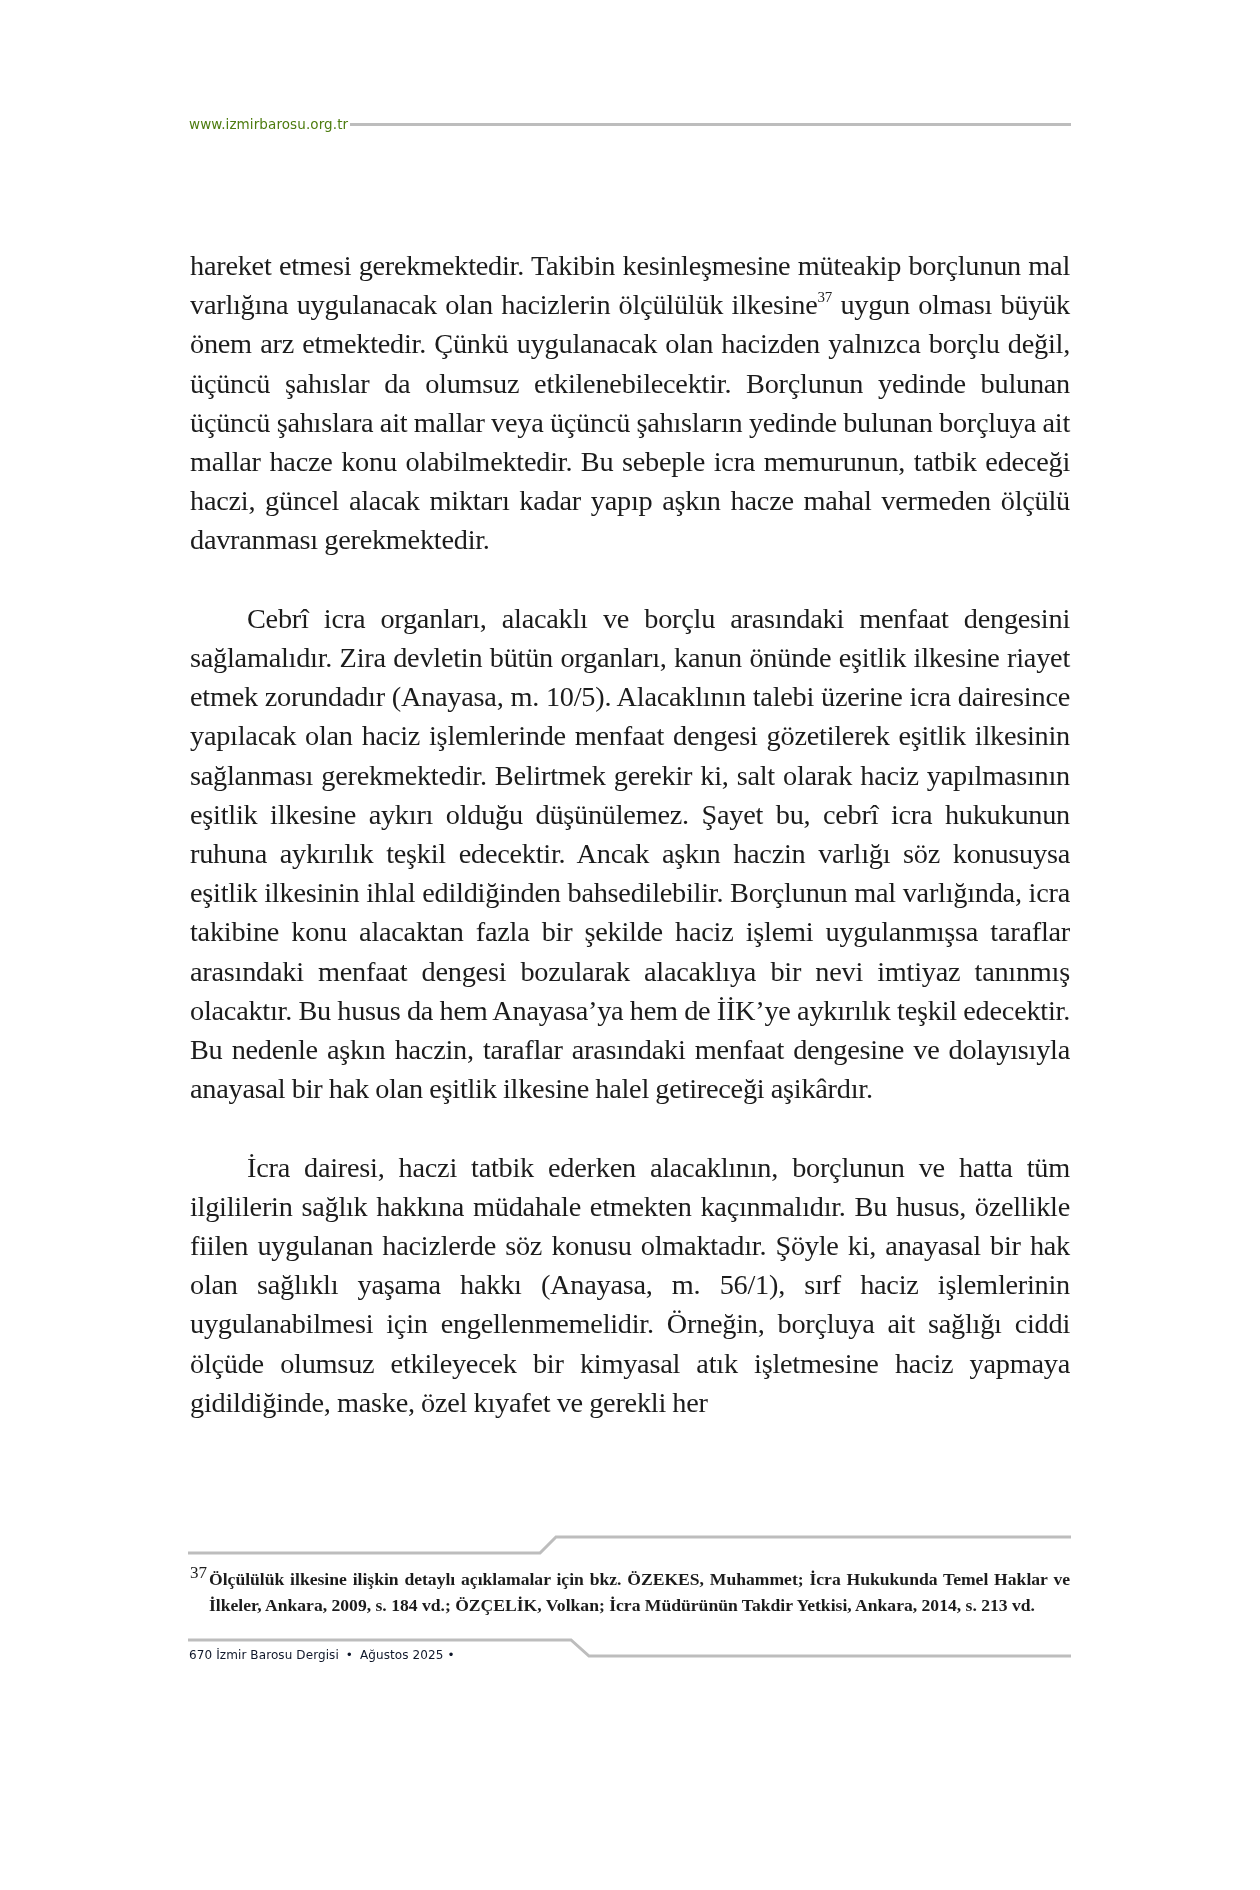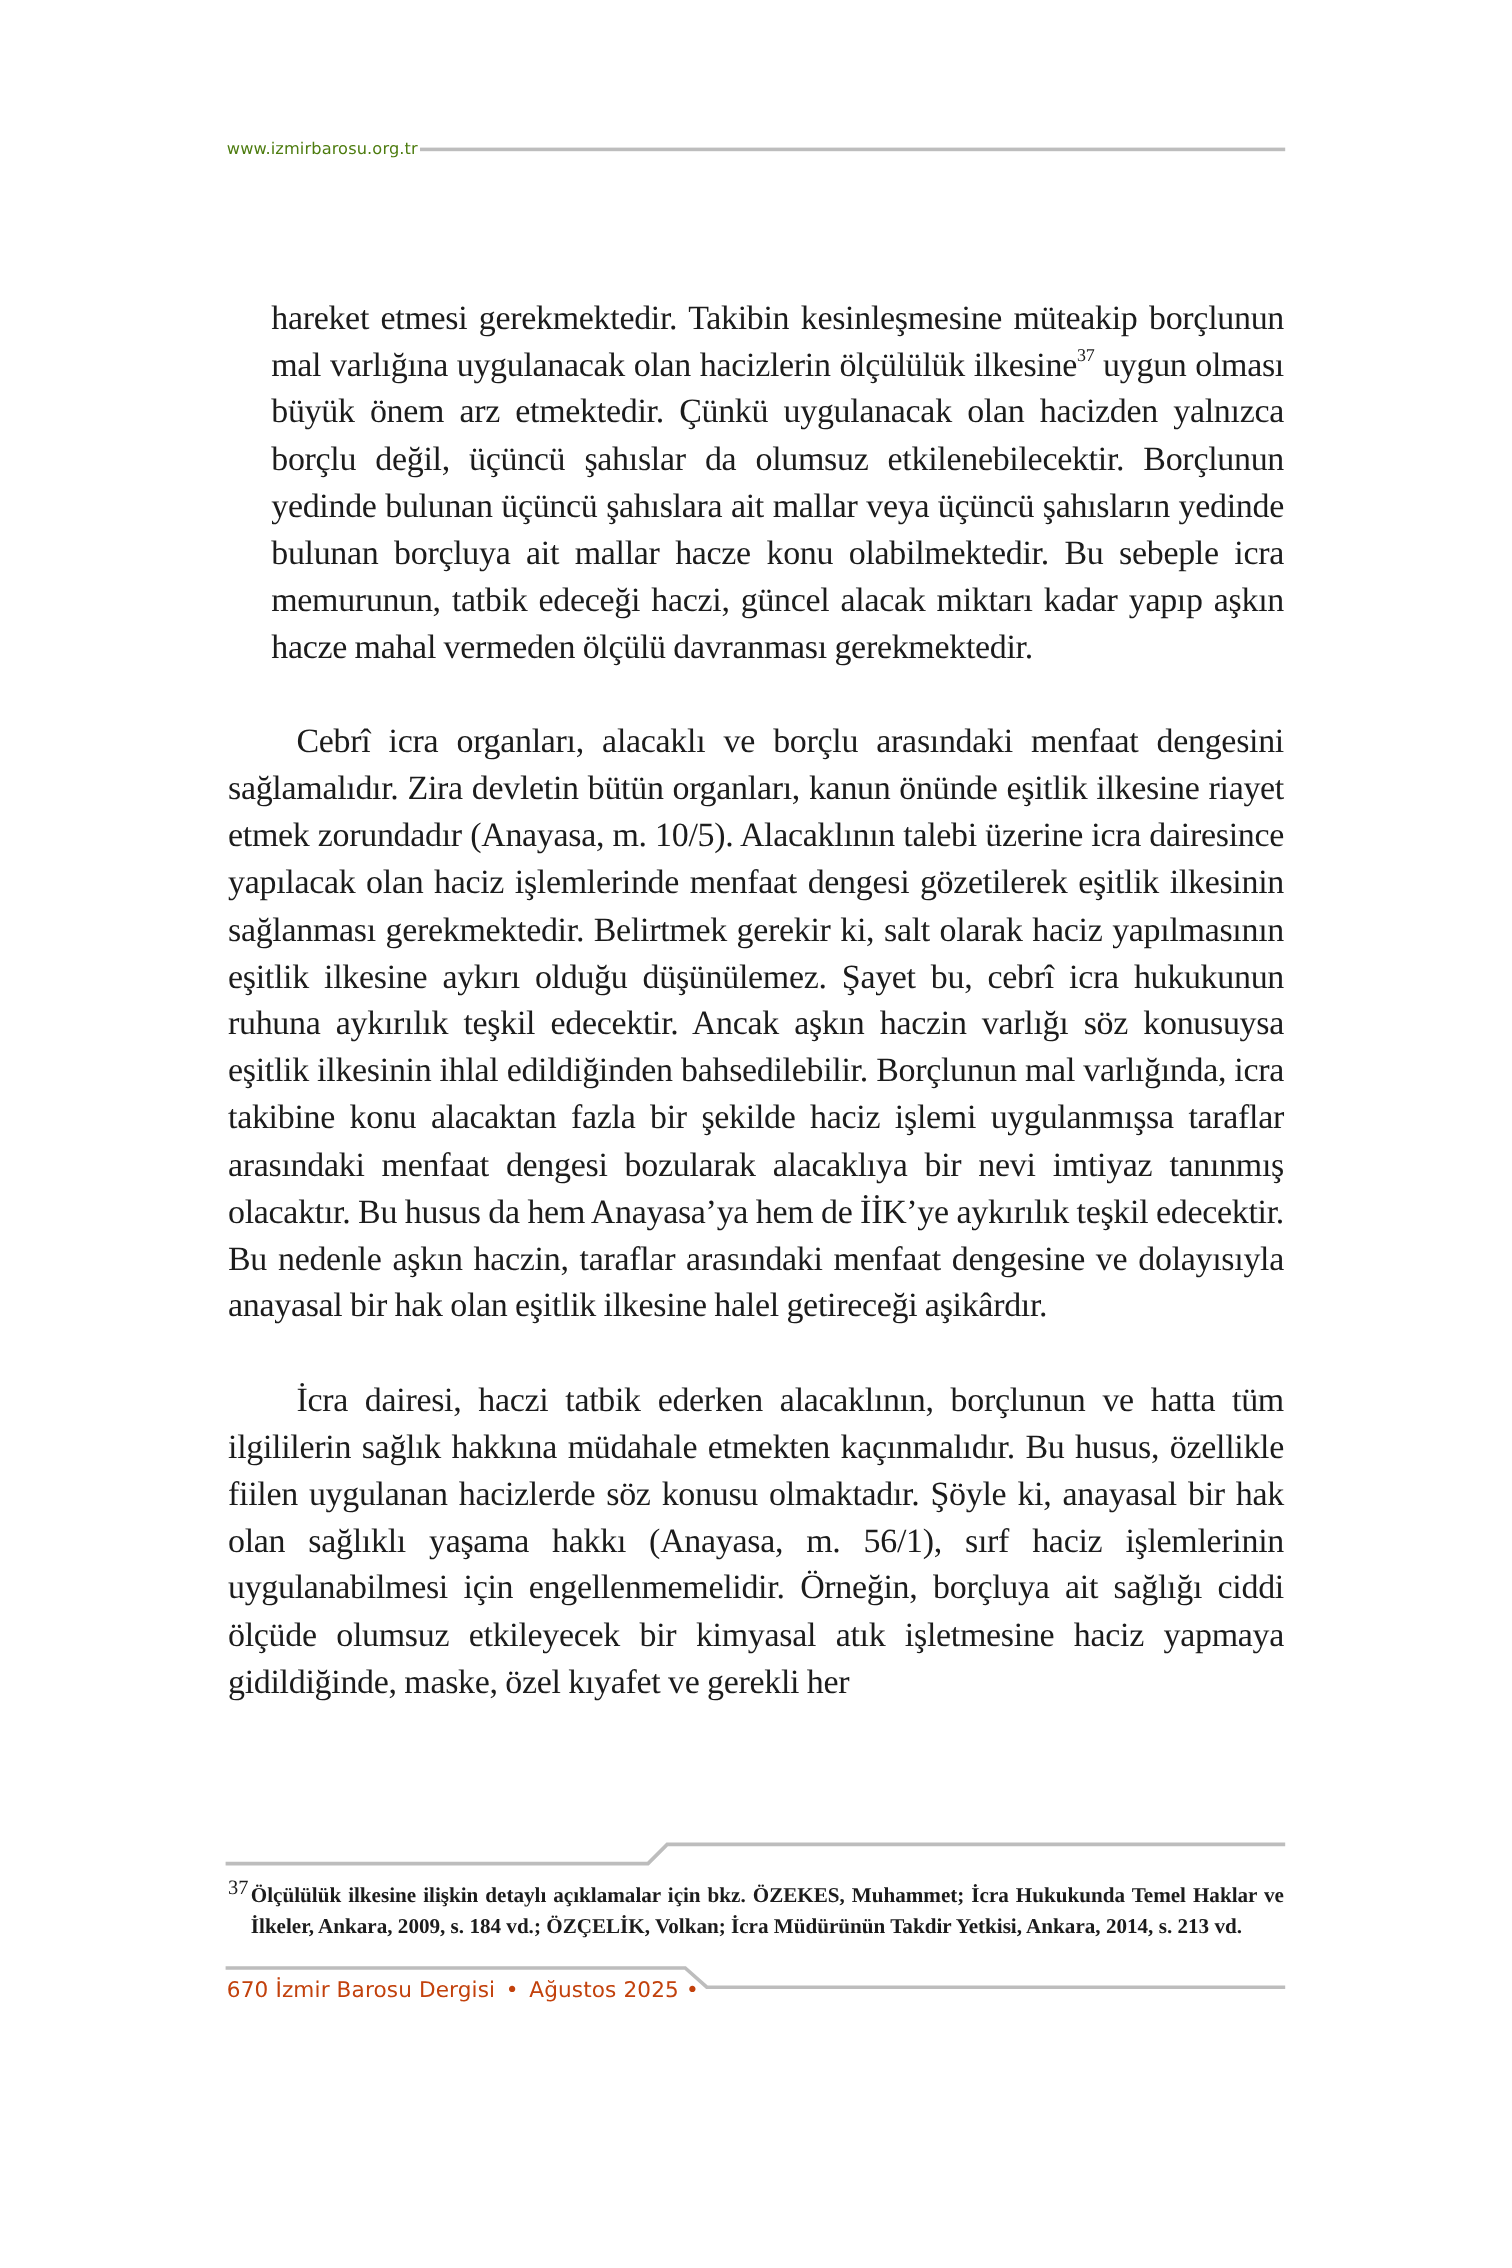--- a/index.html
+++ b/index.html
@@ -50,21 +50,20 @@
       letter-spacing: -0.25px;
       word-spacing: -0.5px;
     }
     .body-text p {
       margin: 0 0 39.2px 0;
       text-indent: 57px;
       hyphens: manual;
     }
     .body-text p.first {
       text-indent: 0;
-      margin-left: 36px;
     }
     .body-text sup {
       font-size: 15px;
       line-height: 0;
       vertical-align: 12px;
     }
     svg.fn-rule {
       position: absolute;
       left: 0;
       top: 0;
@@ -93,22 +92,22 @@
     .footnote .fn-text {
       flex: 1;
       text-align: justify;
       font-weight: bold;
     }
     .running-footer {
       position: absolute;
       left: 189px;
       top: 1648px;
       font-family: "DejaVu Sans", sans-serif;
-      font-size: 18px;
-      color: #c2410c;
+      font-size: 12px;
+      color: #0f172a;
       white-space: nowrap;
       letter-spacing: 0.1px;
     }
     .running-footer .sep {
       margin: 0 3px;
     }
   </style>
 </head>
 <body>
 

